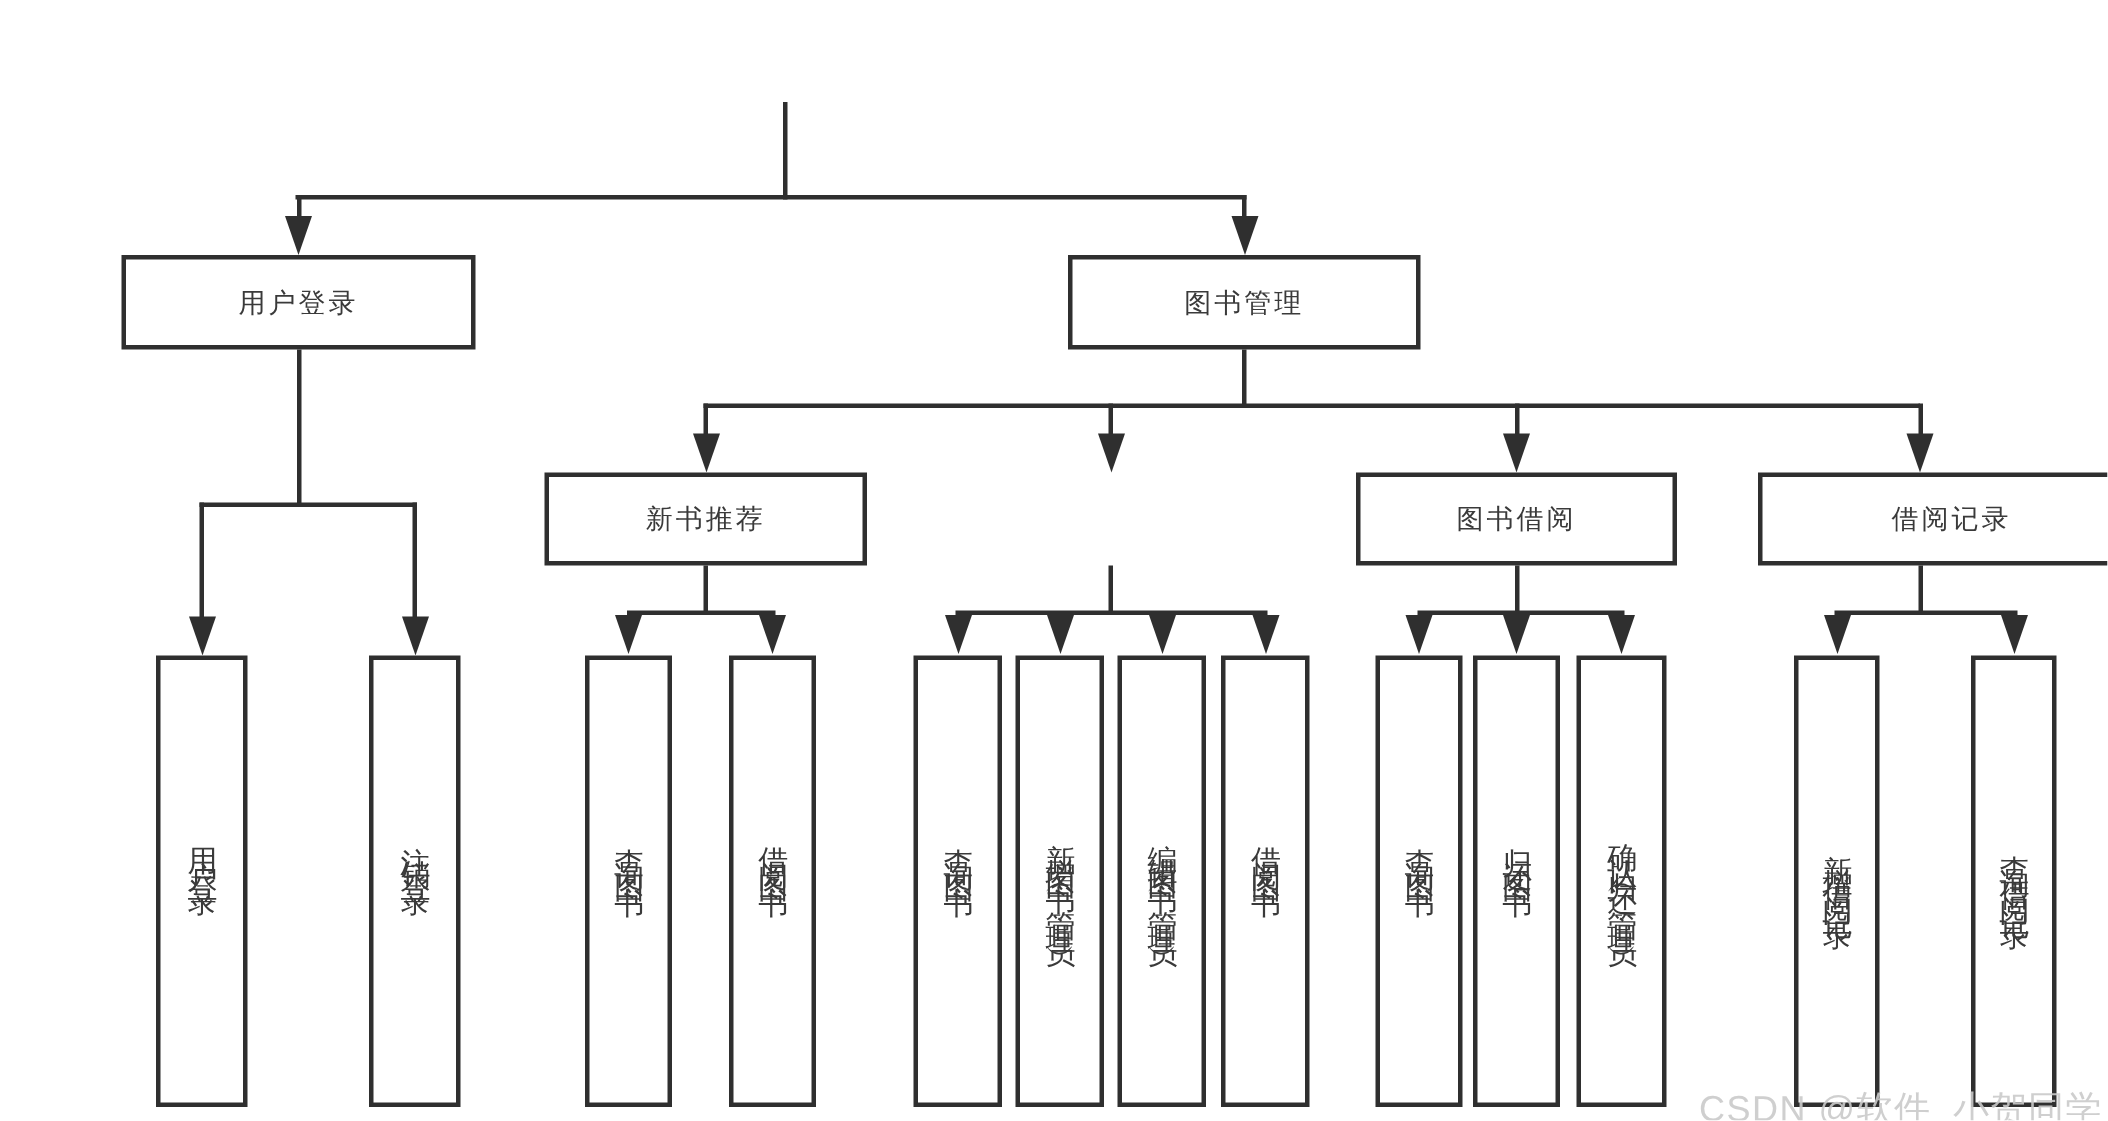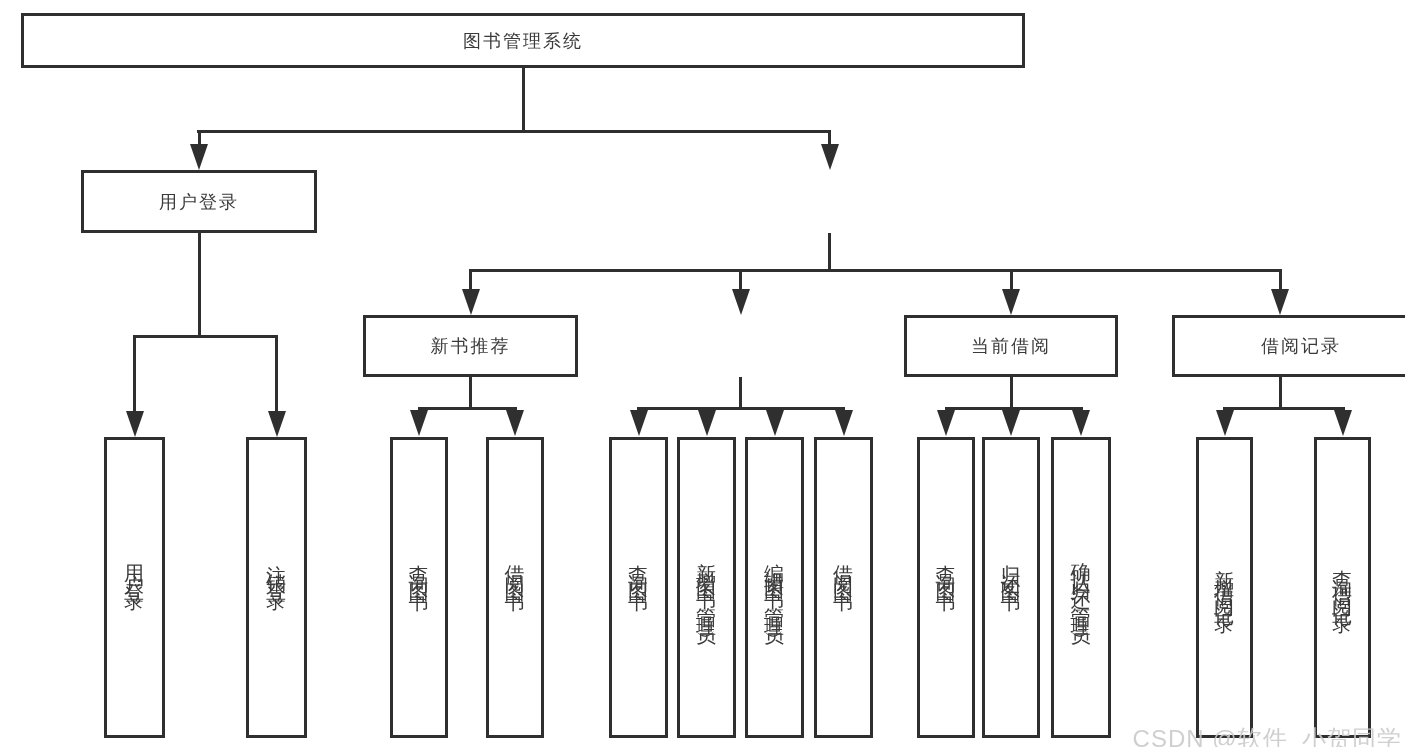--- a/index.html
+++ b/index.html
@@ -64,33 +64,33 @@
     z-index: 10;
     white-space: nowrap;
     margin-top: 12px;
   }
 </style>
 </head>
 <body>
 
 <div id="canvas">
 
-  <div class="box" style="left:21px; top:13px; width:1004px; height:55px;">
-    <span>图书管理系统</span>
-  </div>
 
   <div class="vline" style="left:521.5px; top:68px;  height:65px;"></div>
   <div class="hline" style="left:197px;  top:130px; width:634px;"></div>
   <div class="vline" style="left:197.5px; top:130px; height:18px;"></div>
   <div class="arrow" style="left:190px;  top:144px;"></div>
   <div class="vline" style="left:828px;  top:130px; height:18px;"></div>
   <div class="arrow" style="left:820.5px; top:144px;"></div>
 
   <div class="box" style="left:81px; top:170px; width:236px; height:63px;">
     <span>用户登录</span>
+  </div>
+  <div class="box" style="left:712px; top:170px; width:235px; height:63px;">
+    <span>图书管理</span>
   </div>
 
   <div class="vline" style="left:197.5px; top:233px; height:104px;"></div>
   <div class="hline" style="left:133px;  top:335px; width:145px;"></div>
   <div class="vline" style="left:133px;  top:335px; height:78px;"></div>
   <div class="arrow" style="left:125.5px; top:411px;"></div>
   <div class="vline" style="left:275px;  top:335px; height:78px;"></div>
   <div class="arrow" style="left:267.5px; top:411px;"></div>
 
   <div class="vline" style="left:828px;   top:233px; height:39px;"></div>
@@ -101,21 +101,21 @@
   <div class="arrow" style="left:731.5px; top:289px;"></div>
   <div class="vline" style="left:1009.5px; top:269px; height:24px;"></div>
   <div class="arrow" style="left:1002px;  top:289px;"></div>
   <div class="vline" style="left:1278.5px; top:269px; height:24px;"></div>
   <div class="arrow" style="left:1271px;  top:289px;"></div>
 
   <div class="box" style="left:363px; top:315px; width:215px; height:62px;text-align:right;">
     <span>新书推荐</span>
   </div>
   <div class="box" style="left:904px; top:315px; width:214px; height:62px;">
-    <span>当前借阅</span>
+    <span>图书借阅</span>
   </div>
   <div class="box" style="left:1172px; top:315px; width:258px; height:62px;">
     <span>借阅记录</span>
   </div>
 
   <div class="vline" style="left:469px;   top:377px; height:33px;"></div>
   <div class="hline" style="left:417.5px; top:407px; width:99px;"></div>
   <div class="arrow" style="left:410px;   top:410px;"></div>
   <div class="arrow" style="left:506px;   top:410px;"></div>
 

